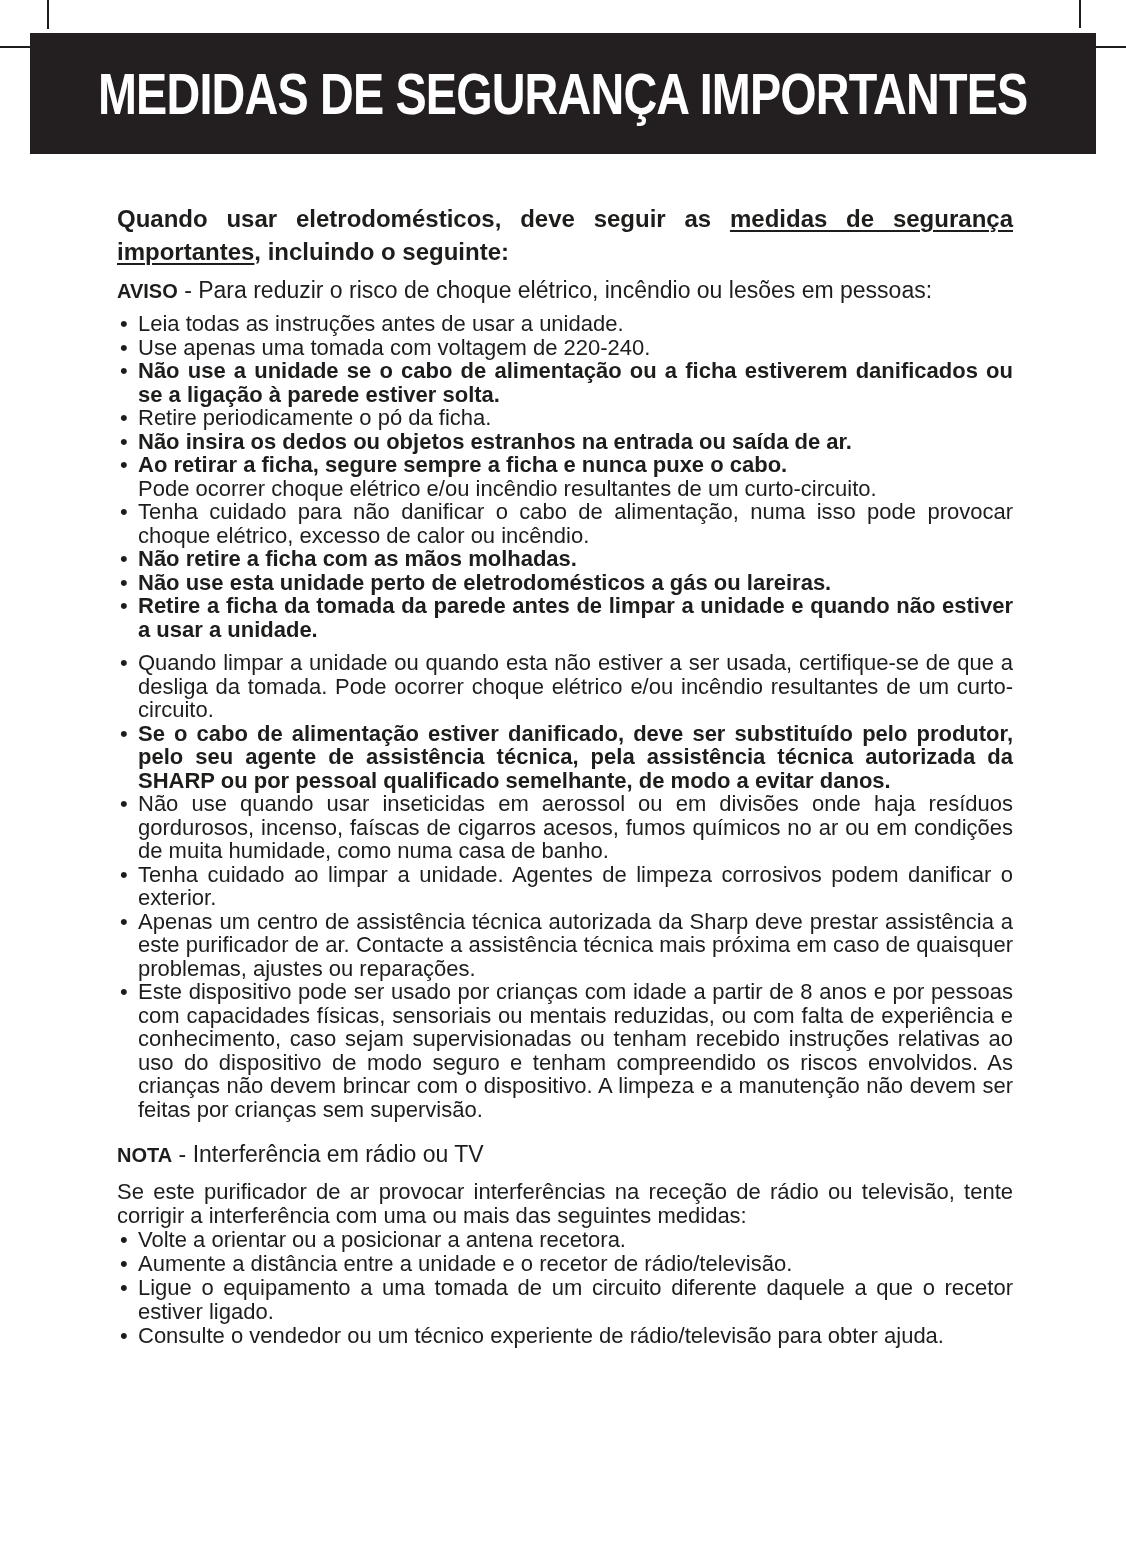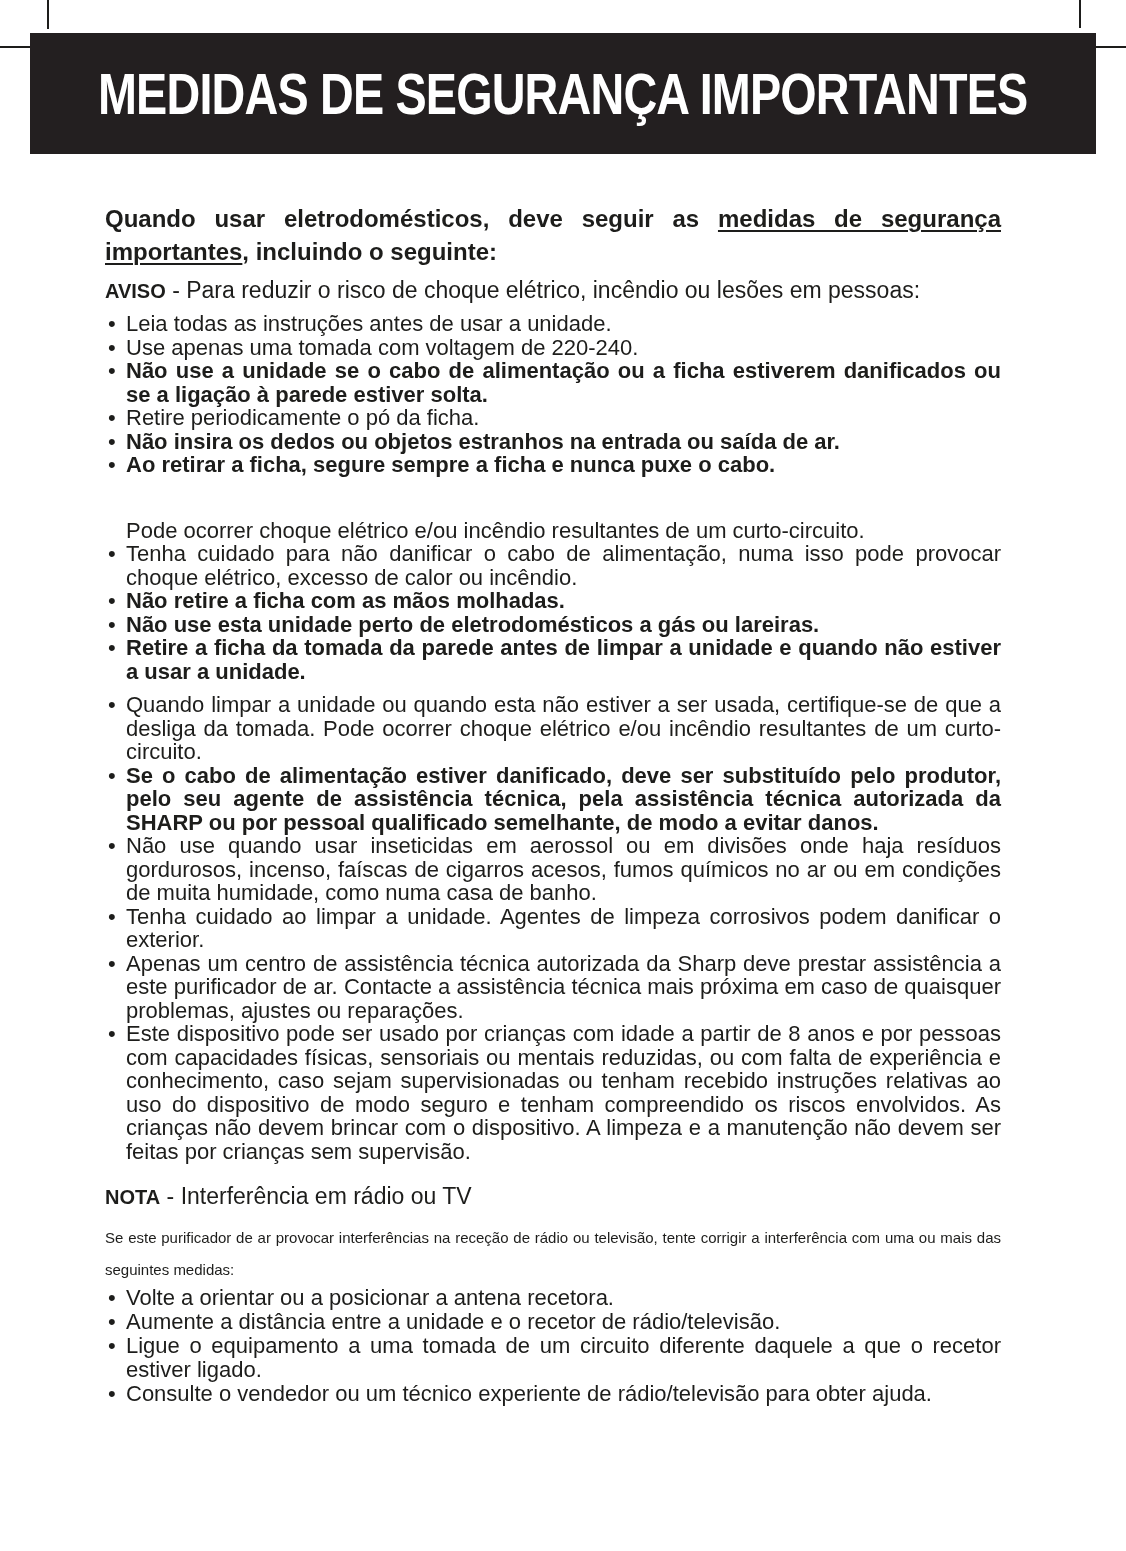--- a/index.html
+++ b/index.html
@@ -27,40 +27,40 @@
     width:1066px; height:121px;
     background:#231f20;
     display:flex; align-items:center; justify-content:center;
   }
   .header-title {
     color:#ffffff; font-weight:700; font-size:57px;
     letter-spacing:-1px; white-space:nowrap;
     transform:scaleX(0.82);
   }
 
-  .content { position:absolute; left:105px; top:202px; width:896px; }
+  .content { position:absolute; left:117px; top:202px; width:896px; }
 
   .intro {
     font-size:24px; font-weight:700; line-height:33px;
     text-align:justify; margin:0 0 4px 0;
   }
   .intro .ul { text-decoration:underline; text-decoration-thickness:2px; text-underline-offset:3px; }
 
   .section-heading { font-size:23px; line-height:36px; margin:0; }
   .section-label { font-size:20px; font-weight:700; }
 
   .blist { list-style:none; margin:3px 0 0 0; padding:0; font-size:22px; line-height:23.5px; }
   .blist li { position:relative; padding-left:21px; text-align:justify; }
   .blist li .marker { position:absolute; left:3px; top:0; font-weight:400; }
   .blist li.bold { font-weight:700; }
-  .blist li .sub { font-weight:400; text-align:justify;margin-top:42px; }
+  .blist li .sub { font-weight:400; text-align:justify; }
   .blist li.gap-above { margin-top:10px; }
 
   .nota-heading { margin-top:15px; }
-  .nota-para { font-size:15px; line-height:32px; text-align:justify; margin:7px 0 0 0; }
+  .nota-para { font-size:22px; line-height:24px; text-align:justify; margin:7px 0 0 0; }
   .nlist { list-style:none; margin:0; padding:0; font-size:22px; line-height:24px; }
   .nlist li { position:relative; padding-left:21px; text-align:justify; }
   .nlist li .marker { position:absolute; left:3px; top:0; }
 
   .footer {
     position:absolute; left:0; top:1470px; width:100%;
     text-align:center; font-size:19px;
   }
 </style>
 </head>

